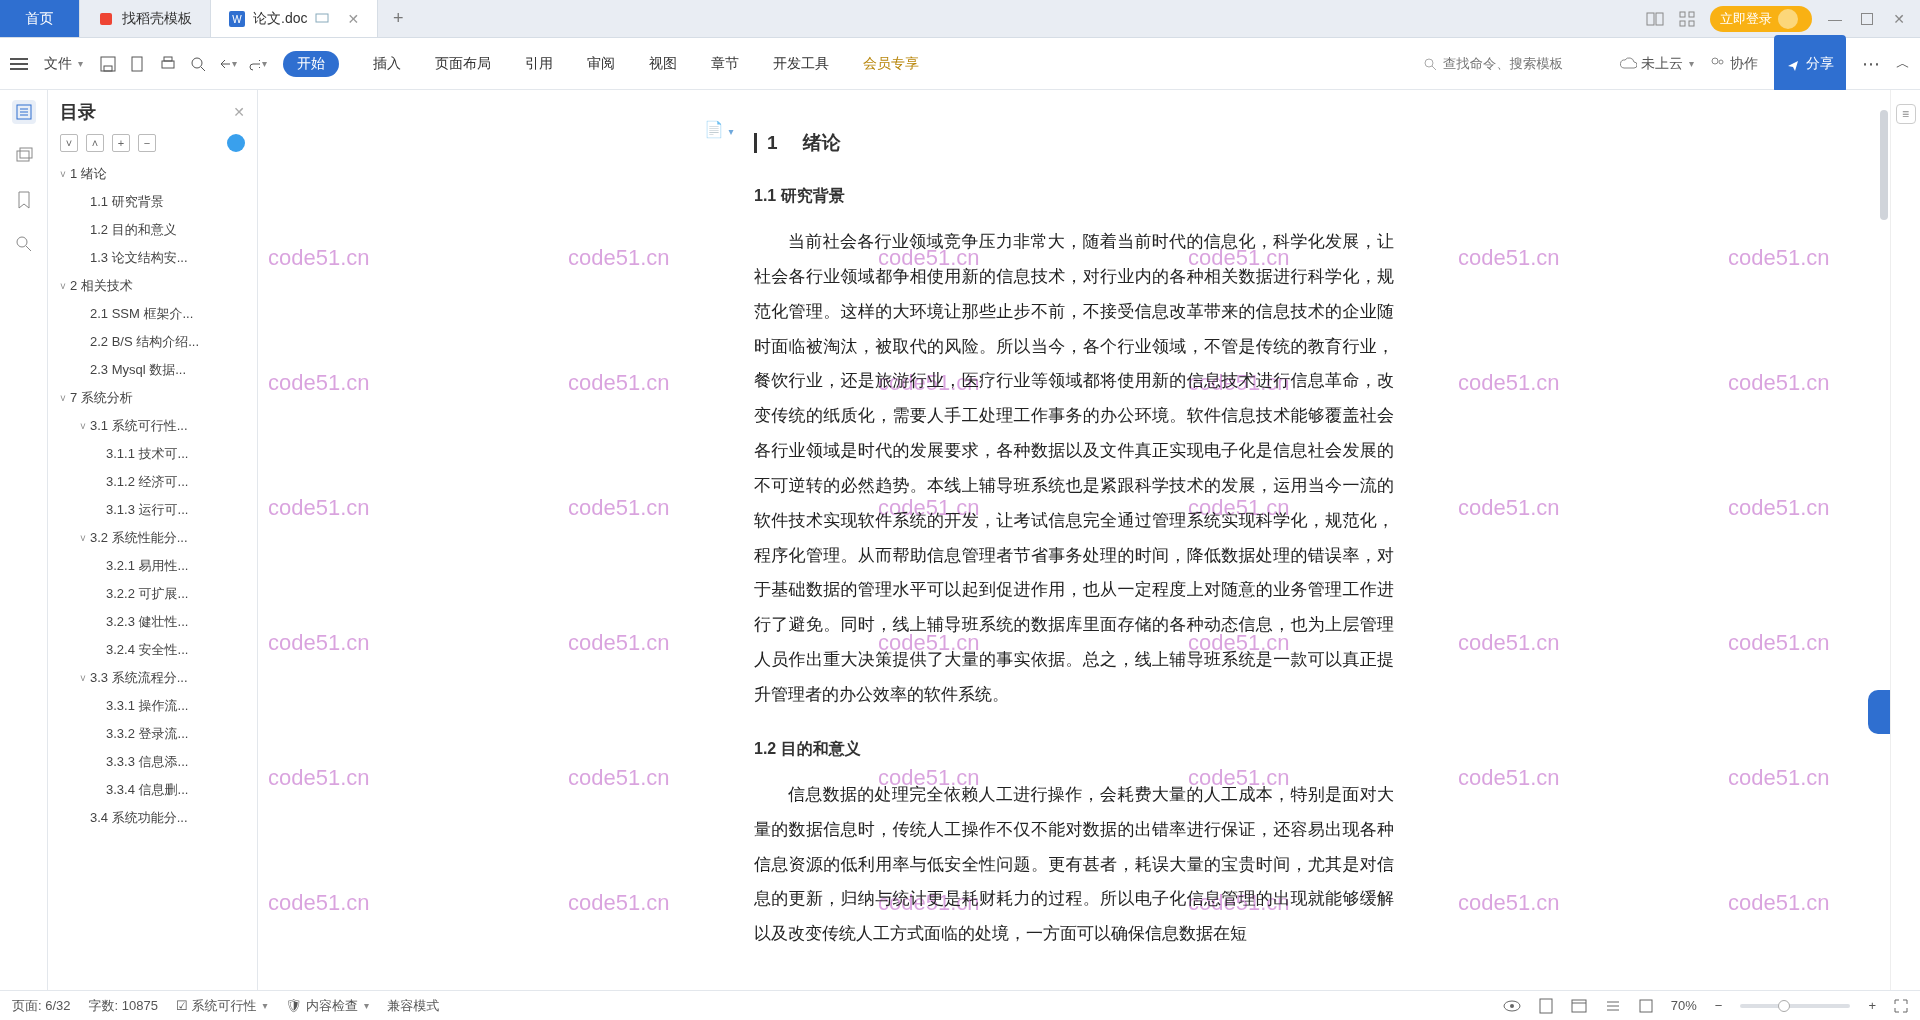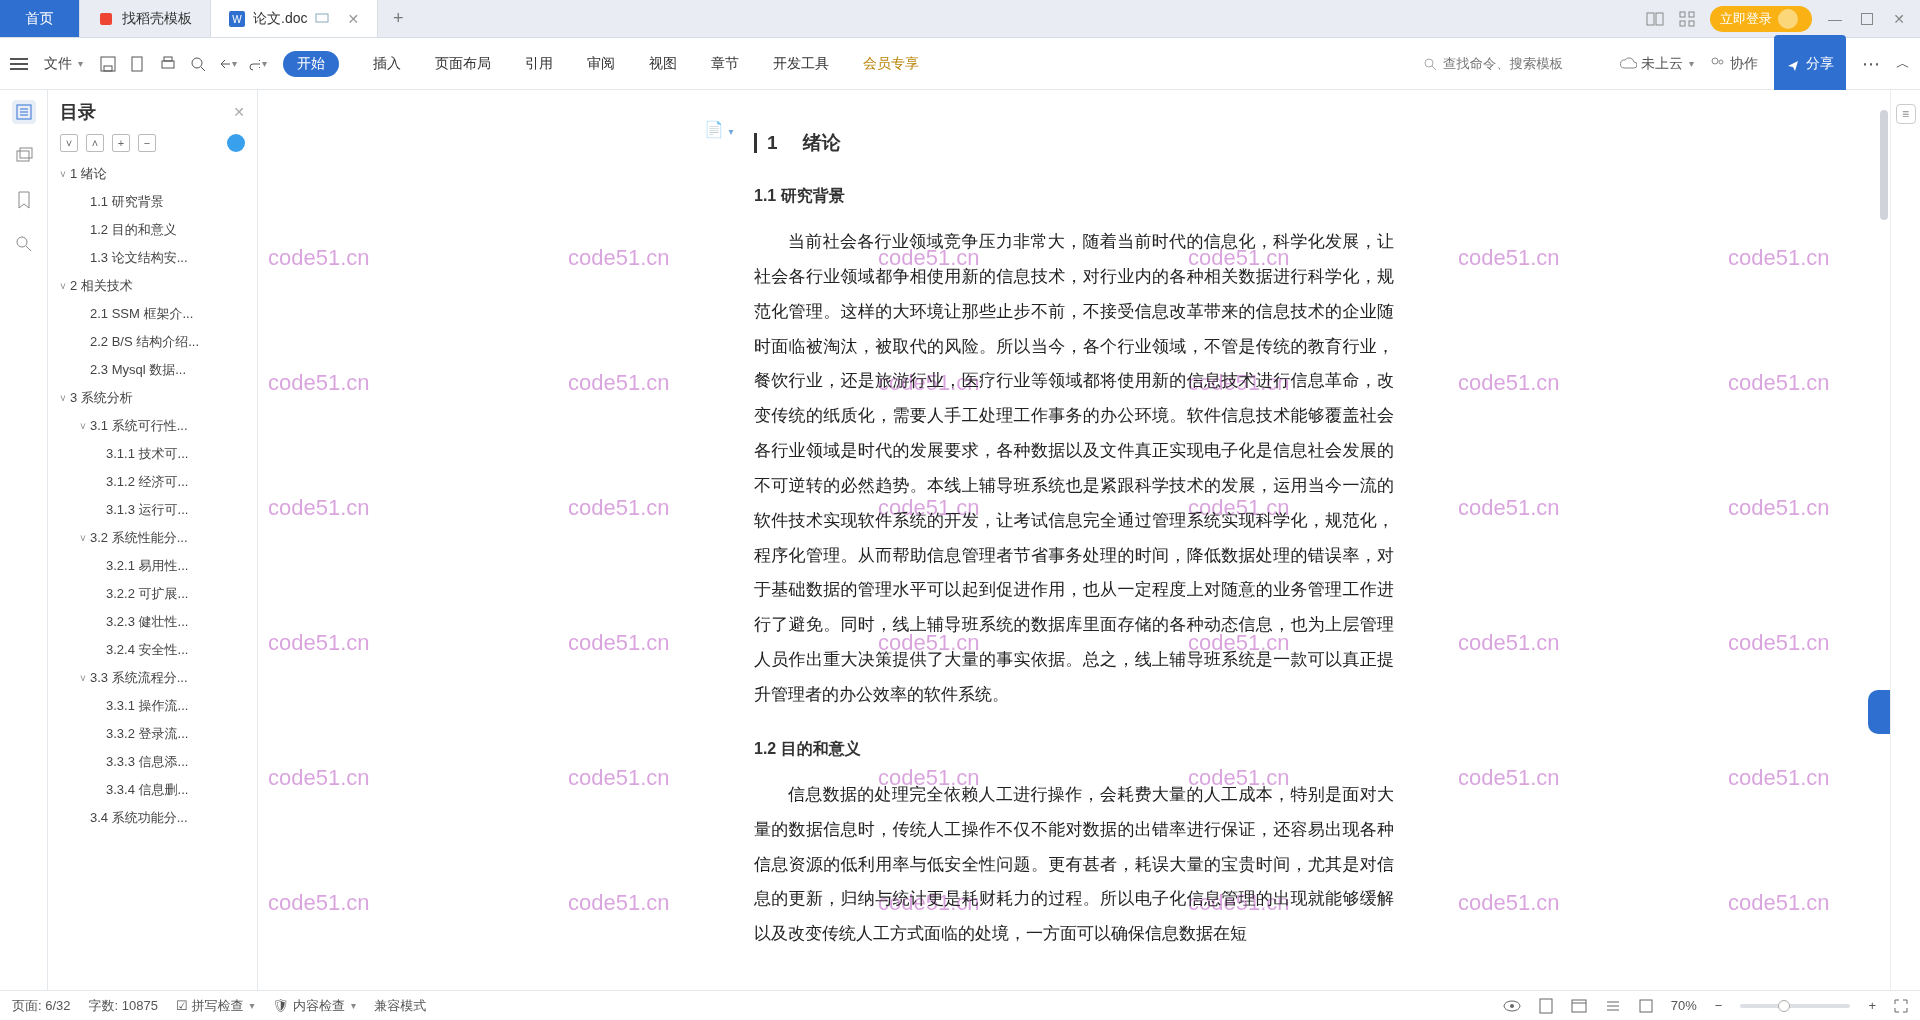--- a/index.html
+++ b/index.html
@@ -305,21 +305,21 @@
         <div class="node lvl2">
           <span class="chev"></span>
           <span>2.2  B/S 结构介绍...</span>
         </div>
         <div class="node lvl2">
           <span class="chev"></span>
           <span>2.3  Mysql 数据...</span>
         </div>
         <div class="node lvl1">
           <span class="chev">˅</span>
-          <span>3  系统分析</span>
+          <span>7  系统分析</span>
         </div>
         <div class="node lvl2">
           <span class="chev">˅</span>
           <span>3.1  系统可行性...</span>
         </div>
         <div class="node lvl3">
           <span class="chev"></span>
           <span>3.1.1  技术可...</span>
         </div>
         <div class="node lvl3">
@@ -433,21 +433,21 @@
   <div class="rightrail">
     <span class="collapse">≡</span>
   </div>
 </div>
 
 <div class="status">
   <span>页面: 6/32</span>
   <span>字数: 10875</span>
   <span class="sbtn">
       <span>☑</span>
-      <span>拼写检查</span> 
+      <span>系统可行性</span> 
       <span class="caret">▾</span>
     </span>
   <span class="sbtn">
       <span>🛡</span>
       <span>内容检查</span> 
       <span class="caret">▾</span>
     </span>
   <span>兼容模式</span>
   <span class="sep"></span>
   <span class="sbtn">

